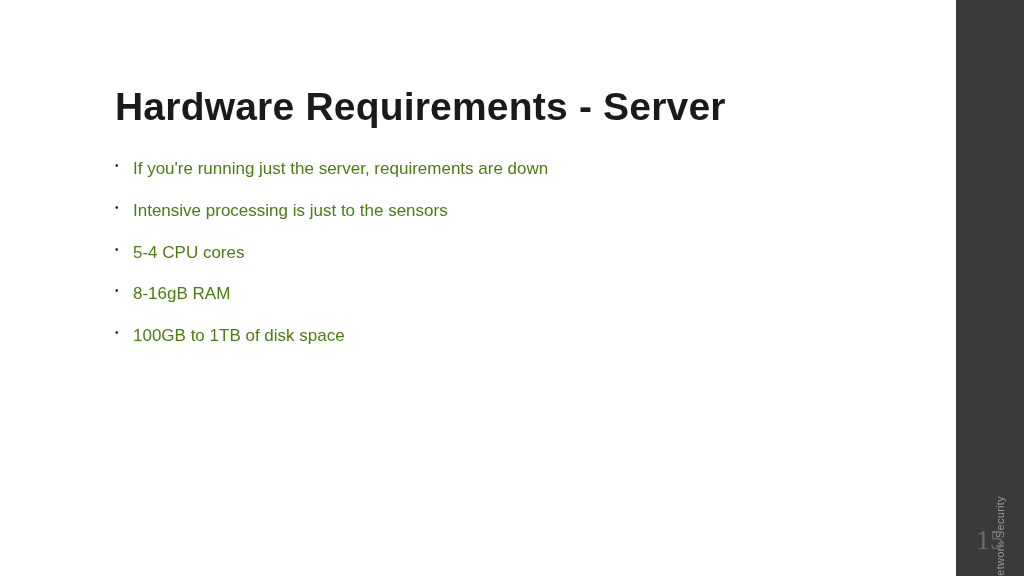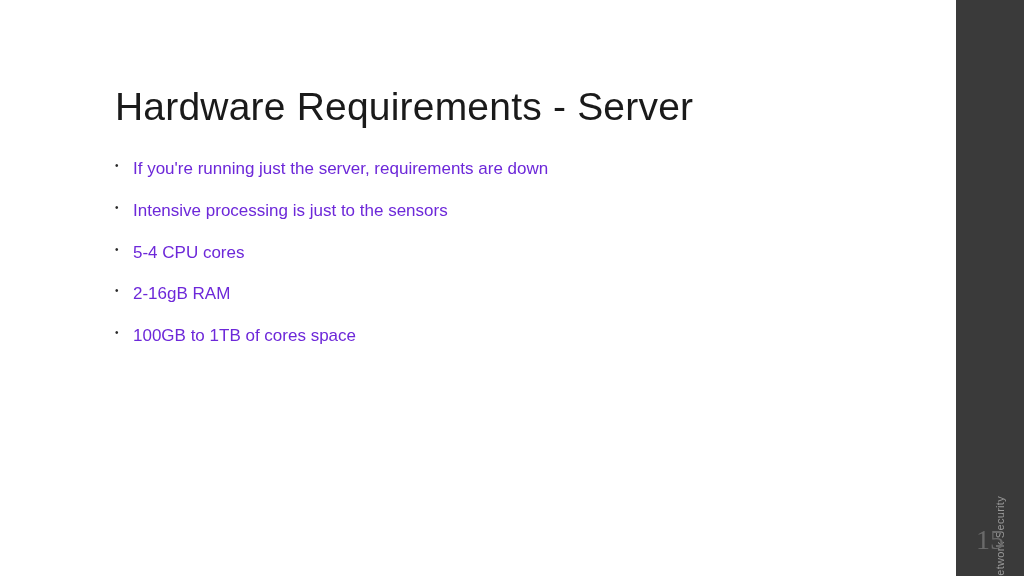--- a/index.html
+++ b/index.html
@@ -18,31 +18,31 @@
     .slide-content {
       position: absolute;
       left: 0;
       top: 0;
       width: 956px;
       height: 576px;
       padding: 85px 40px 40px 115px;
     }
     .slide-title {
       font-size: 39px;
-      font-weight: 400;
+      font-weight: 700;
       color: #1a1a1a;
       margin-bottom: 28px;
       letter-spacing: 0.2px;
     }
     .bullet-list {
       list-style: none;
     }
     .bullet-list li {
       font-size: 17px;
-      color: #6d28d9;
+      color: #4d7c0f;
       line-height: 1.4;
       margin-bottom: 18px;
       position: relative;
       padding-left: 18px;
     }
     .bullet-list li::before {
       content: "•";
       position: absolute;
       left: 0;
       top: 0;
@@ -82,21 +82,21 @@
   </style>
 </head>
 <body>
 
 <div class="slide-content">
   <h1 class="slide-title">Hardware Requirements - Server</h1>
   <ul class="bullet-list">
     <li>If you're running just the server, requirements are down</li>
     <li>Intensive processing is just to the sensors</li>
     <li>5-4 CPU cores</li>
-    <li>2-16gB RAM</li>
-    <li>100GB to 1TB of cores space</li>
+    <li>8-16gB RAM</li>
+    <li>100GB to 1TB of disk space</li>
   </ul>
 </div>
 
 <div class="sidebar">
   <div class="sidebar-text">CSC-438 Defensive Network Security</div>
   <div class="page-number">15</div>
 </div>
 
 </body></html>

